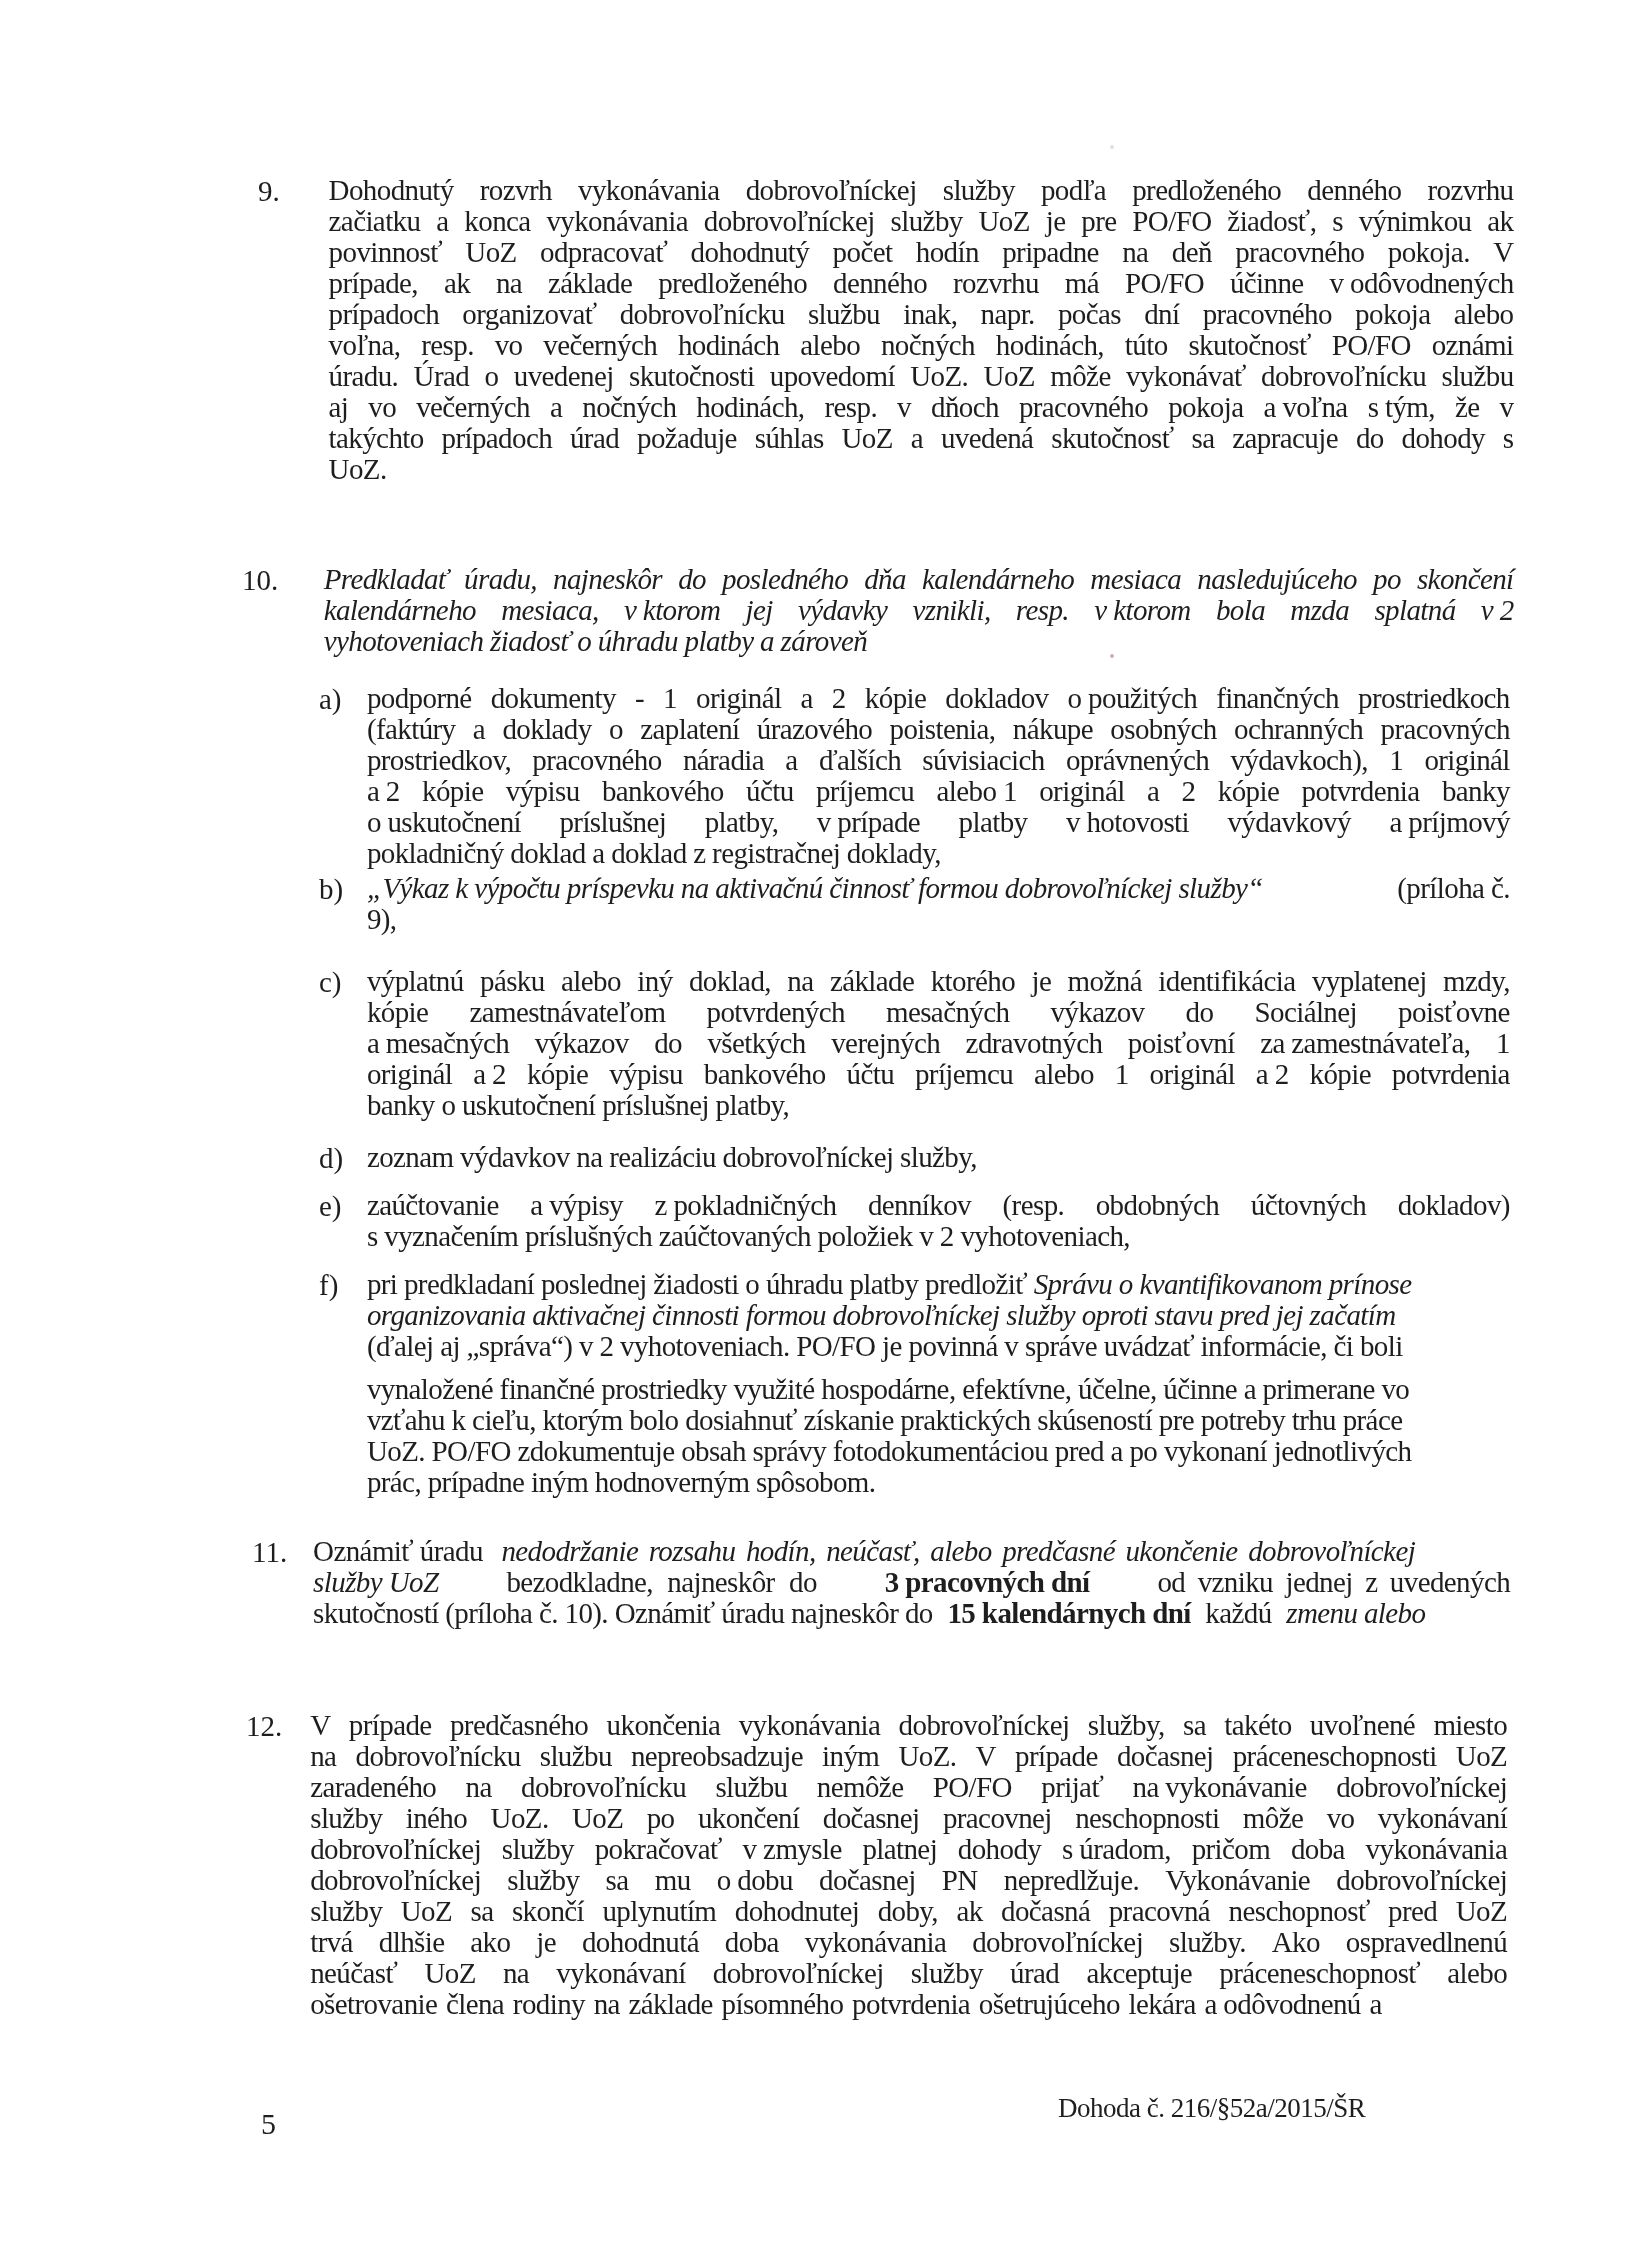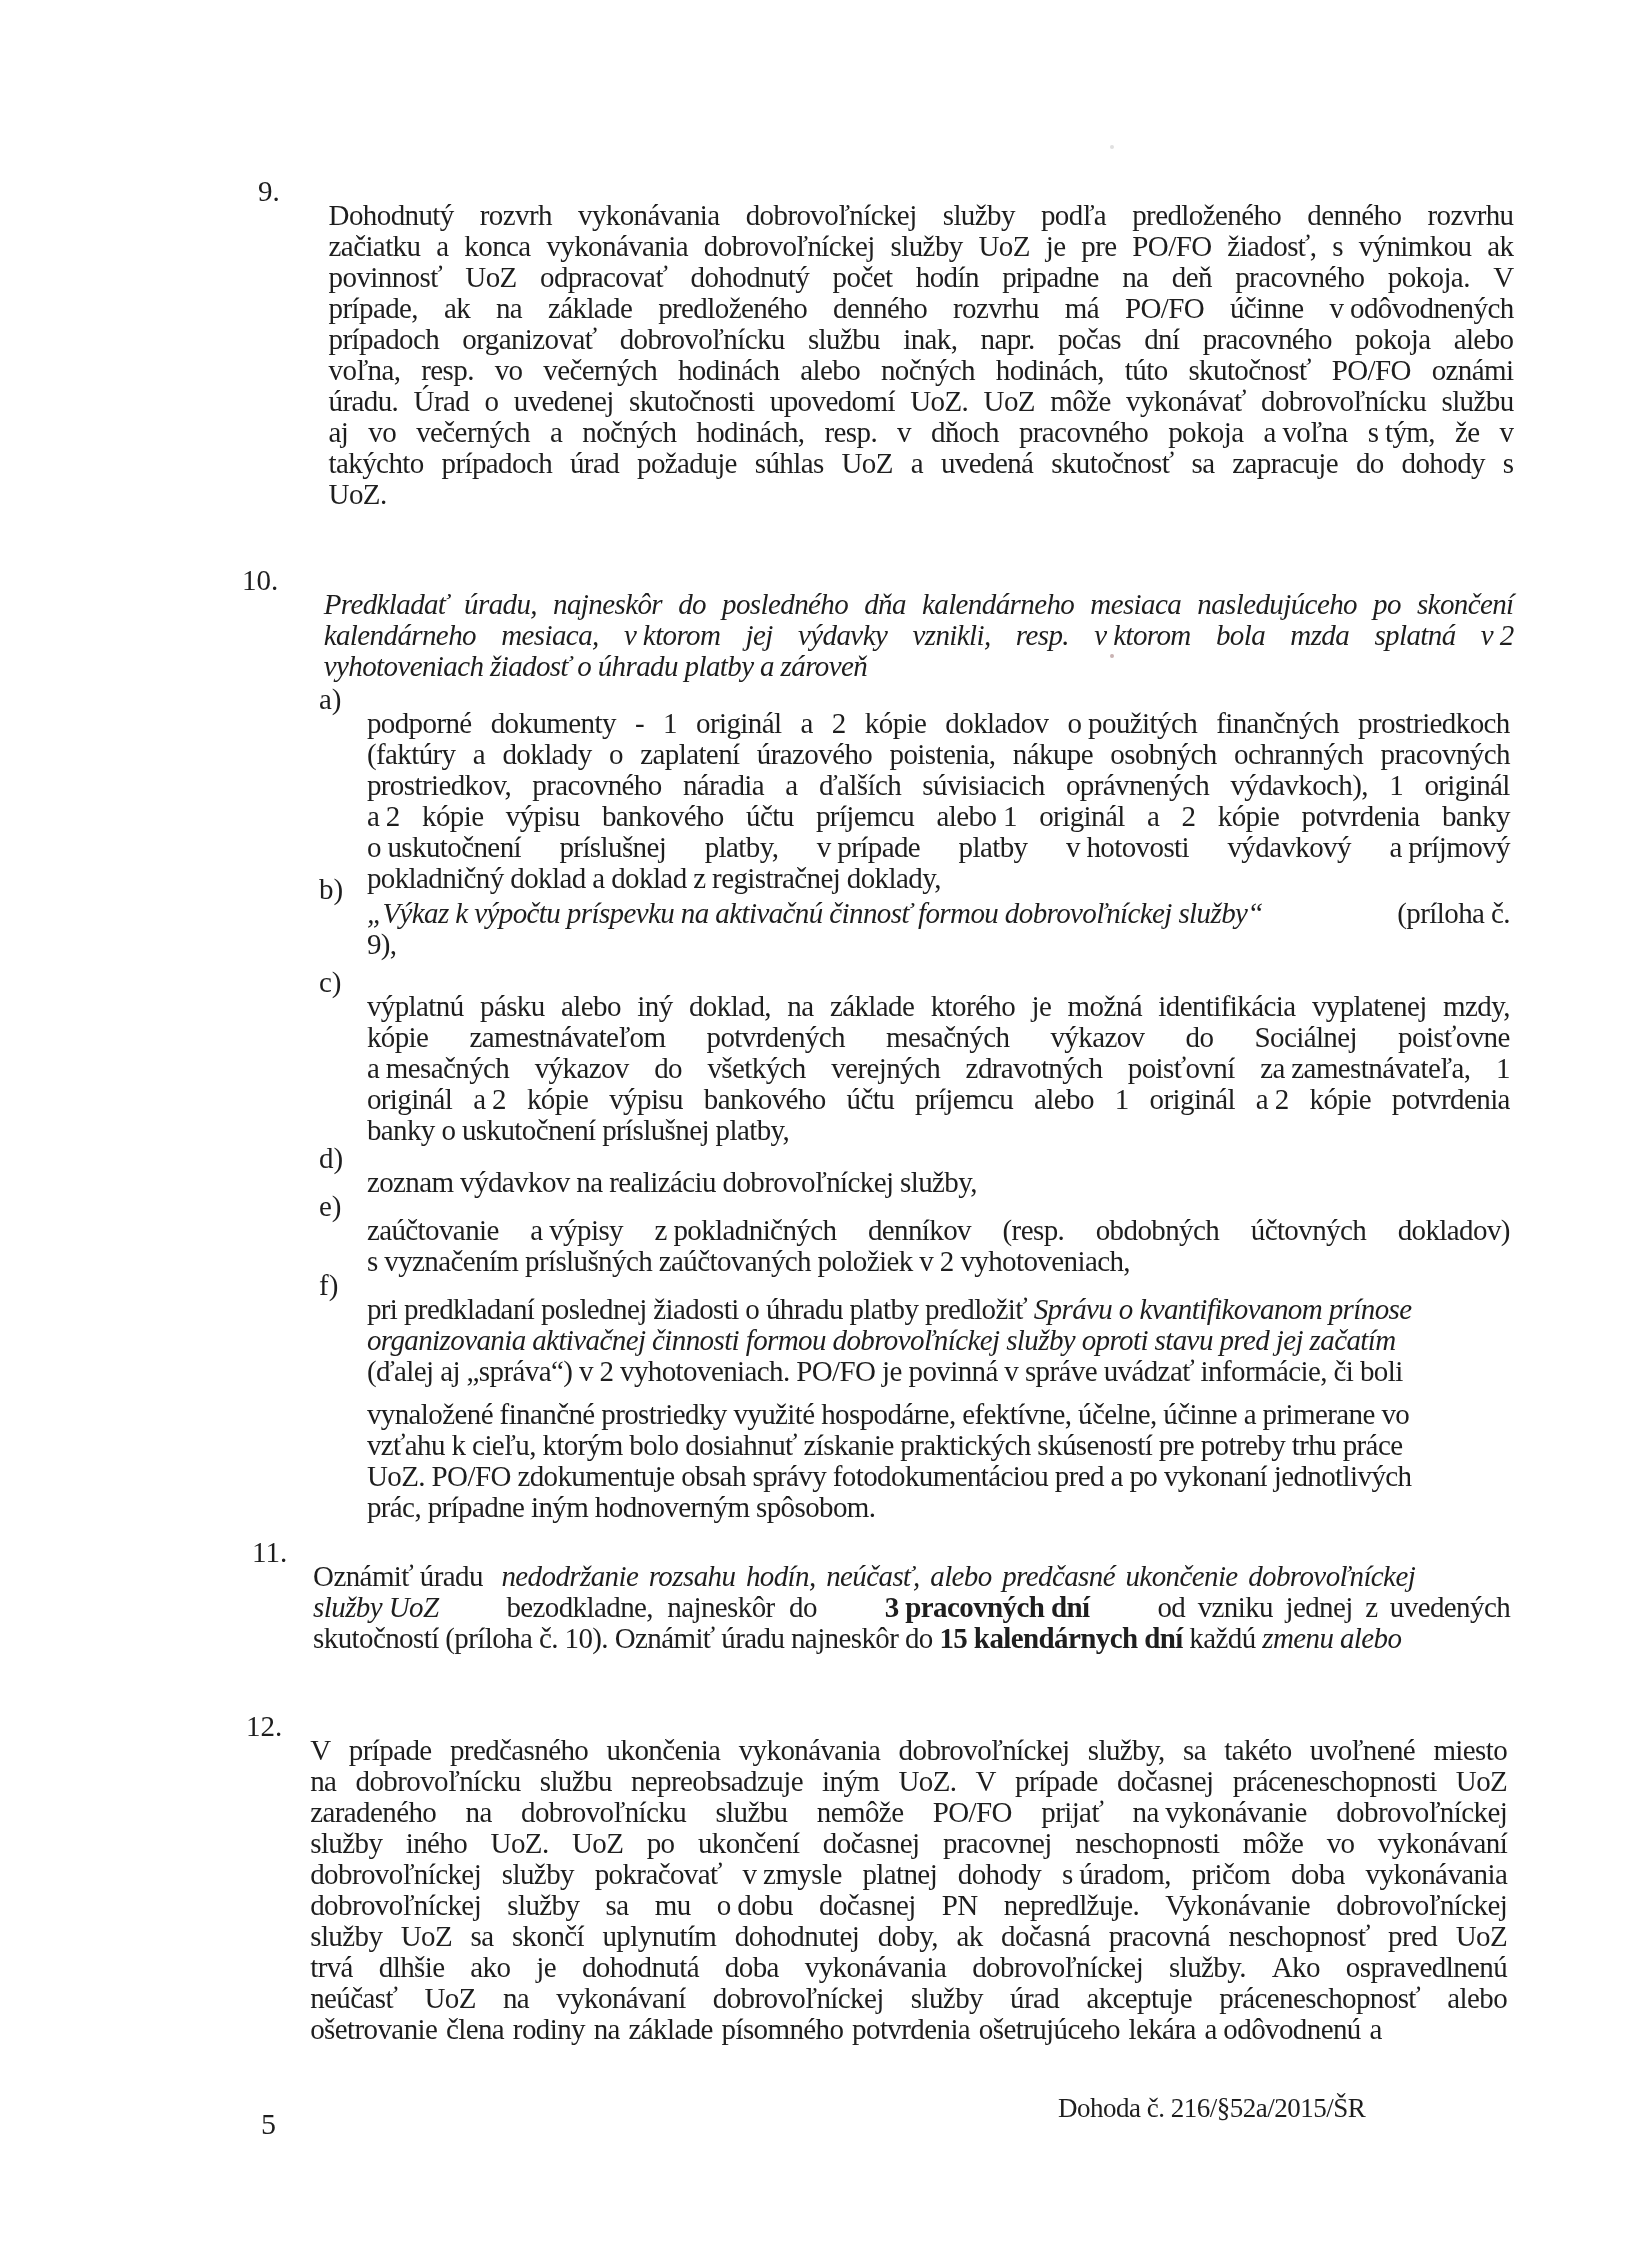--- a/index.html
+++ b/index.html
@@ -11,21 +11,20 @@
       font-size: 29px;
     }
     .item { position: absolute; left: 316px; width: 1197px; }
     .num { position: absolute; width: 58px; text-align: left; }
     .para {
       margin-left: 8.7px;
       text-align: justify;
       line-height: 31px;
       letter-spacing: -0.6px;
       word-spacing: 0px;
-      margin-top: 25px;
     }
     .item .num { left: -1px; }
     .jline { display: flex; justify-content: space-between; white-space: nowrap; height: 31px; }
     .jline.left { justify-content: flex-start; gap: 8.7px; }
     .sub { position: absolute; left: 365px; width: 1145px; }
     .sub .letter { position: absolute; left: -46px; }
     i, .it { font-style: italic; }
     b, .bd { font-weight: bold; }
     .footer-num { position: absolute; left: 261px; top: 2107px; font-size: 30px; }
     .footer-ref { position: absolute; left: 1058px; top: 2093px; font-size: 27px; letter-spacing: -0.5px; }
@@ -417,21 +416,21 @@
       <div class="jline left" style="gap:12px;">
         <span style="white-space:pre;">Oznámiť úradu </span>
         <span class="it" style="word-spacing:3.9px;">nedodržanie rozsahu hodín, neúčasť, alebo predčasné ukončenie dobrovoľníckej</span>
       </div>
       <div class="jline">
         <span class="it">služby UoZ</span>
         <span style="word-spacing:7.7px;">bezodkladne, najneskôr do</span>
         <span class="bd">3 pracovných dní</span>
         <span style="word-spacing:5.8px;">od vzniku jednej z uvedených</span>
       </div>
-      <div class="jline left" style="gap:0;">
+      <div class="jline left" style="gap:8px;">
         <span style="white-space:pre;">skutočností (príloha č. 10). Oznámiť úradu najneskôr do </span>
         <span class="bd">15 kalendárnych dní</span>
         <span style="white-space:pre;"> každú </span>
         <span class="it">zmenu alebo</span>
       </div>
     </div>
   </div>
 
   <div class="item" style="top:1710px;">
     <span class="num" style="left:-70px; top:0;">12.</span>

